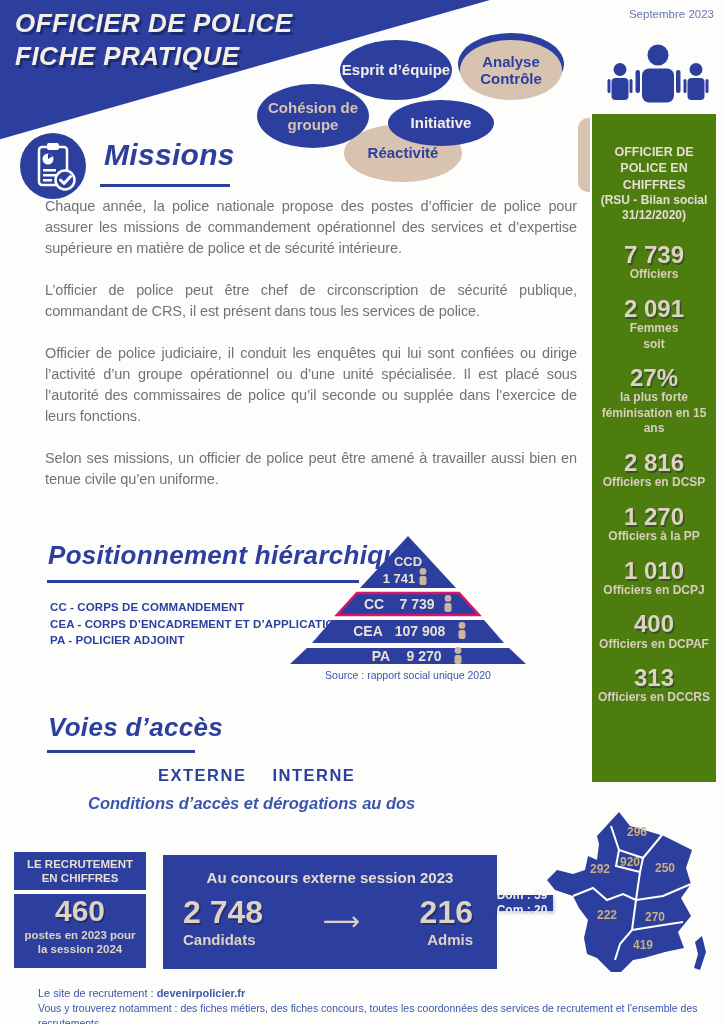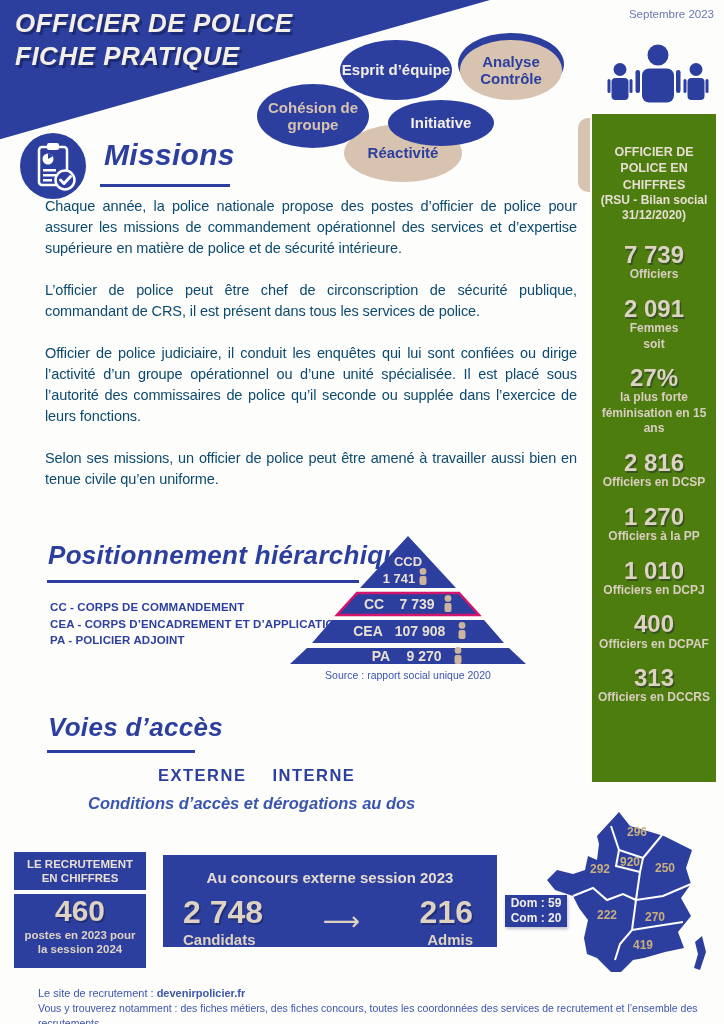--- a/index.html
+++ b/index.html
@@ -28,21 +28,21 @@
   .b-reactivite{left:344px; top:124px; width:118px; height:58px; z-index:1;}
   .side-beige{position:absolute; left:578px; top:118px; width:12px; height:74px;
               background:#d8c2b0; border-radius:10px 0 0 10px;}
 
   
   .h-section{position:absolute; color:#2c3f9e; font-style:italic; font-weight:bold; letter-spacing:.3px;}
   .underline{position:absolute; height:3px; background:#2c3f9e;}
 
   
   .missions-icon{position:absolute; left:20px; top:133px; width:66px; height:66px;}
-  .missions-text{position:absolute; left:45px; top:196px; width:532px; color:#0c4a6e;
+  .missions-text{position:absolute; left:45px; top:196px; width:532px; color:#737373;
                  font-size:14.5px; line-height:1.45; text-align:justify; letter-spacing:-.1px;}
   .missions-text p{margin:0 0 21px 0;}
 
   
   .legend{position:absolute; left:50px; top:599px; color:#2c3f9e; font-weight:bold;
           font-size:11.5px; line-height:16.5px; letter-spacing:.1px;}
   .pyramid-svg{position:absolute; left:286px; top:532px;}
   .pyramid-svg text{font-family:"Liberation Sans",sans-serif; font-weight:bold; fill:#e9e0d4;}
   .source-note{position:absolute; left:286px; top:669px; width:244px; text-align:center;
                color:#3a55ad; font-size:10.5px;}
@@ -66,27 +66,27 @@
   .stat-label{font-size:12px; font-weight:bold; line-height:1.3; color:#d9cec0; white-space:pre-line;}
 
   
   .blue-box{position:absolute; background:#2c3f9e; color:#ded3c2; box-sizing:border-box;}
   .rec-head{left:14px; top:852px; width:132px; height:38px; display:flex; align-items:center;
             justify-content:center; text-align:center; font-weight:bold; font-size:11.5px;
             line-height:1.25; color:#e8e0d4; padding:0 10px;}
   .rec-body{left:14px; top:894px; width:132px; height:74px; text-align:center; }
   .rec-value{font-size:30px; font-weight:bold; text-shadow:1.5px 1.5px 0 rgba(15,22,60,.4);}
   .rec-label{font-size:11.5px; font-weight:bold; line-height:1.25; padding:0 6px;}
-  .concours{left:163px; top:855px; width:334px; height:92px;}
+  .concours{left:163px; top:855px; width:334px; height:114px;}
   .concours-title{text-align:center; font-weight:bold; font-size:15px; color:#e6ddd0; margin-top:14px;}
   .concours-row{display:flex; align-items:flex-start; justify-content:space-between; padding:10px 24px 0 20px;}
   .big-num{font-size:32px; font-weight:bold; line-height:1; text-shadow:1.5px 1.5px 0 rgba(15,22,60,.4);}
   .num-label{font-size:15px; font-weight:bold; margin-top:3px;}
   .arrow{font-size:26px; margin-top:10px; color:#ded3c2;}
-  .domcom{left:505px; top:895px; width:62px; height:32px; display:flex; flex-direction:column;
+  .domcom{left:491px; top:895px; width:62px; height:16px; display:flex; flex-direction:column;
           justify-content:center; align-items:center; font-size:12px; font-weight:bold; color:#f2efe9;
           line-height:1.25; box-shadow:1px 2px 3px rgba(50,60,110,.3);}
 
   
   .map-svg{position:absolute; left:545px; top:808px;}
   .map-svg text{font-family:"Liberation Sans",sans-serif; font-weight:bold; font-size:12px; fill:#c9ae7f;}
 
   
   .footer{position:absolute; left:38px; top:986px; color:#3c55ae; font-size:11px; line-height:1.4;}
   .footer .site{font-weight:bold;}

